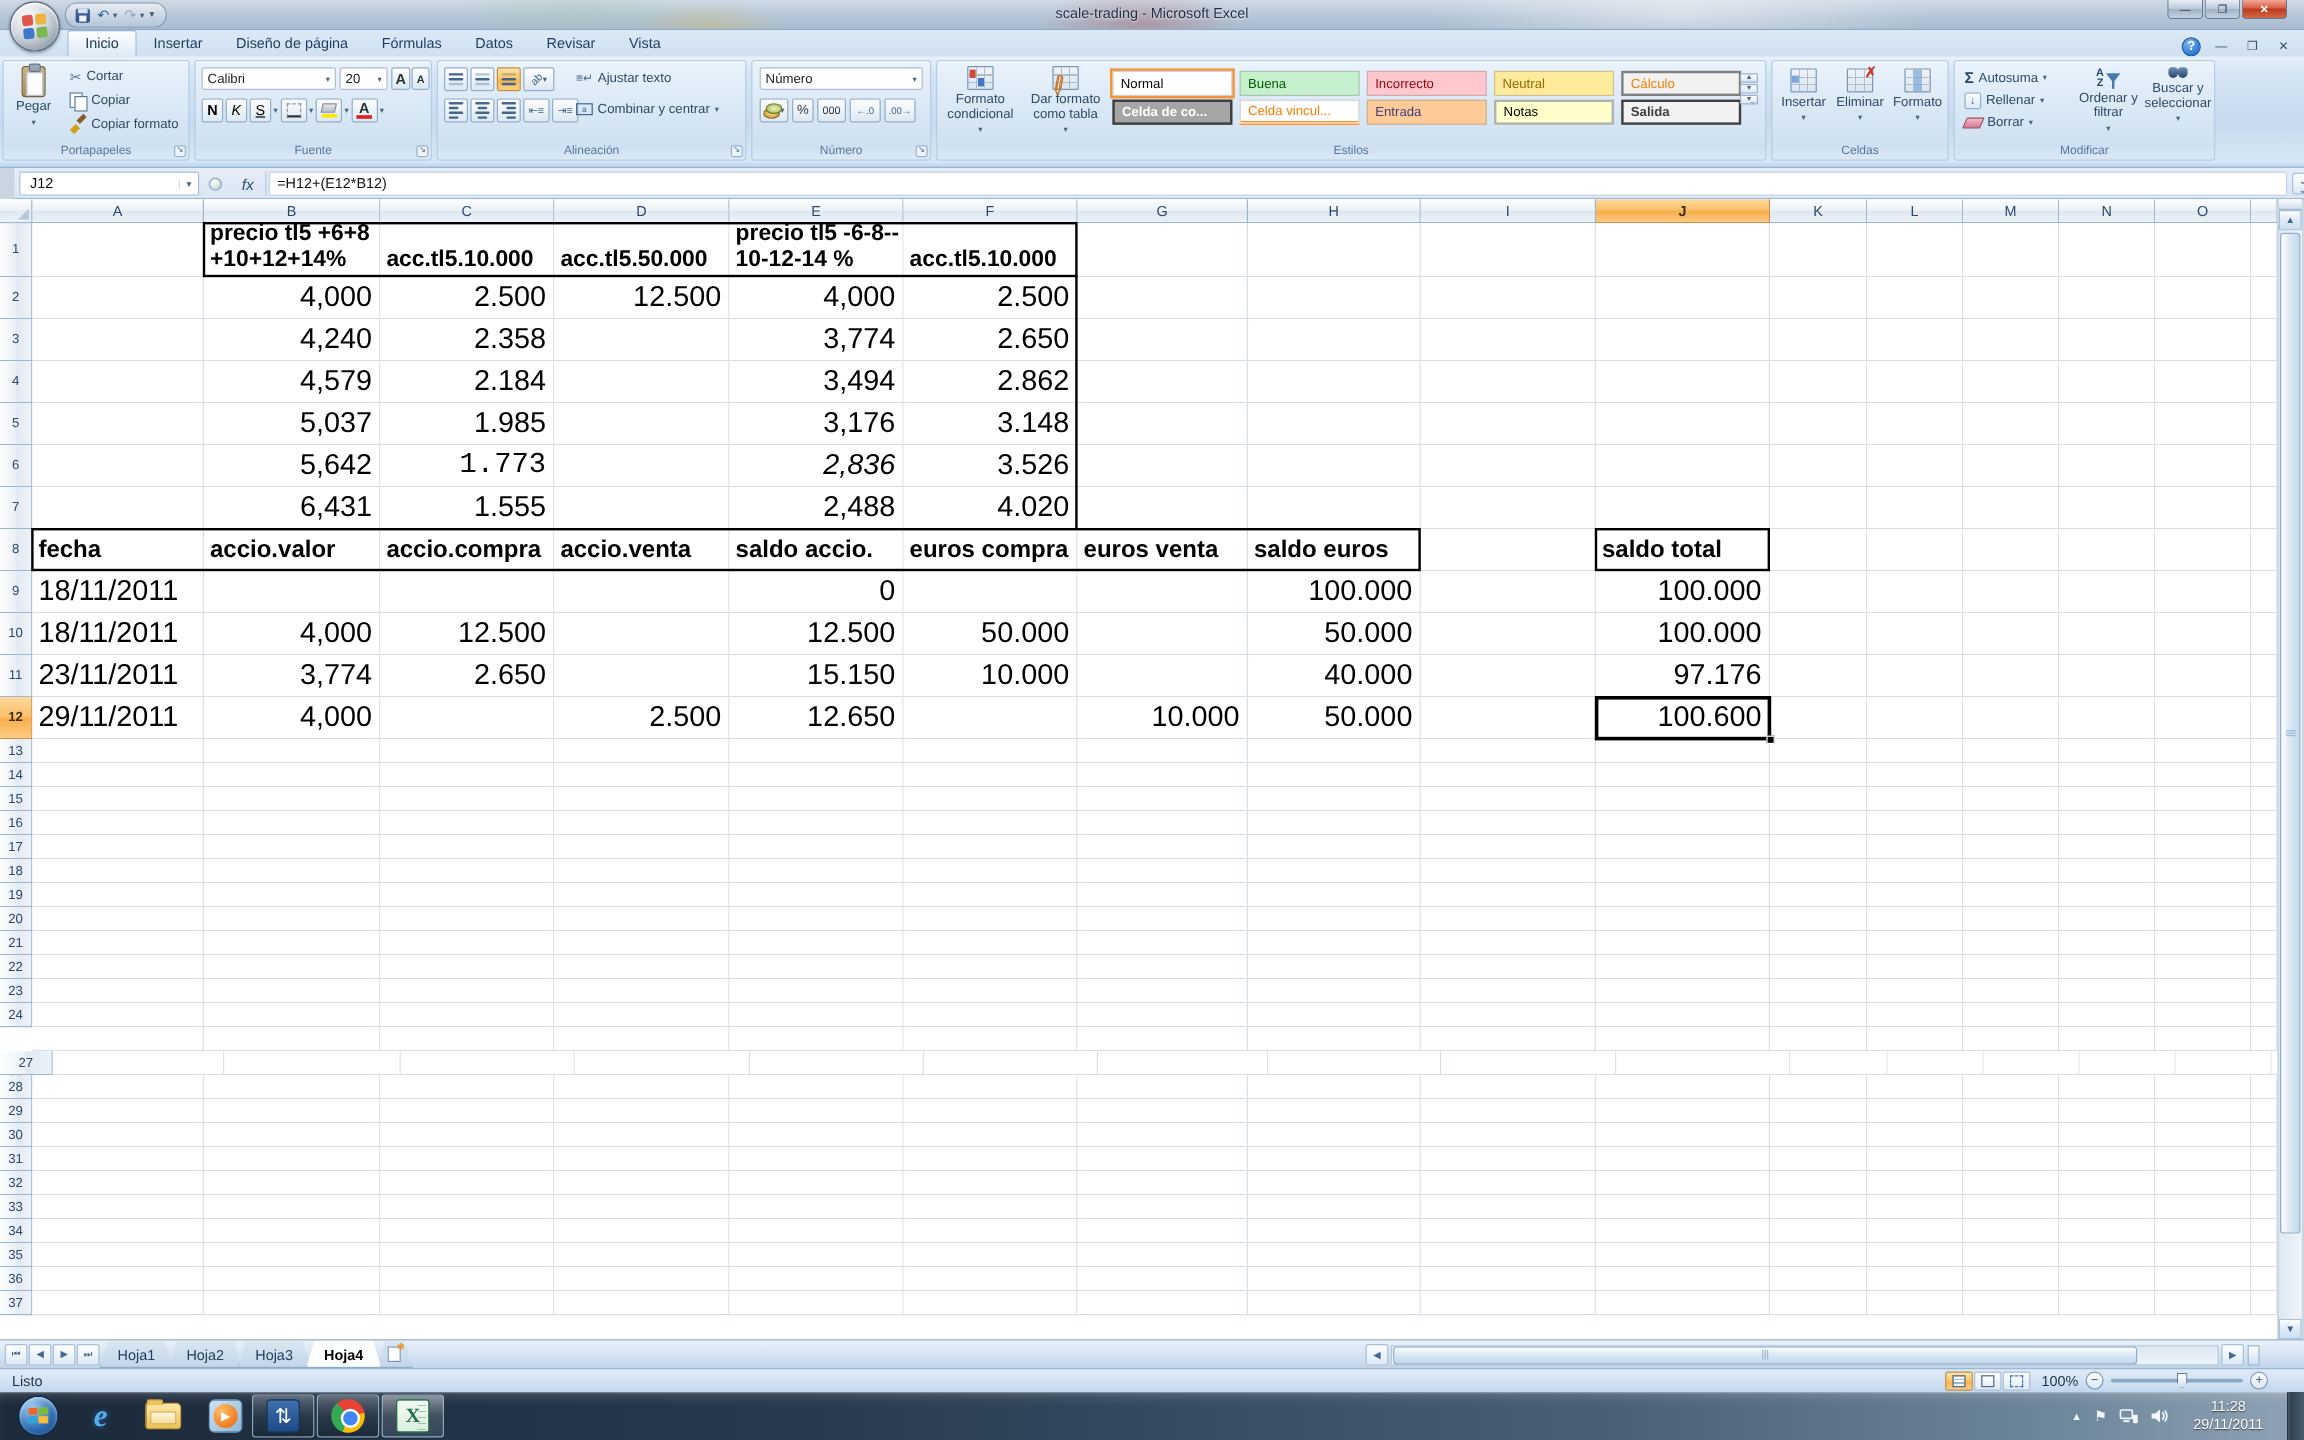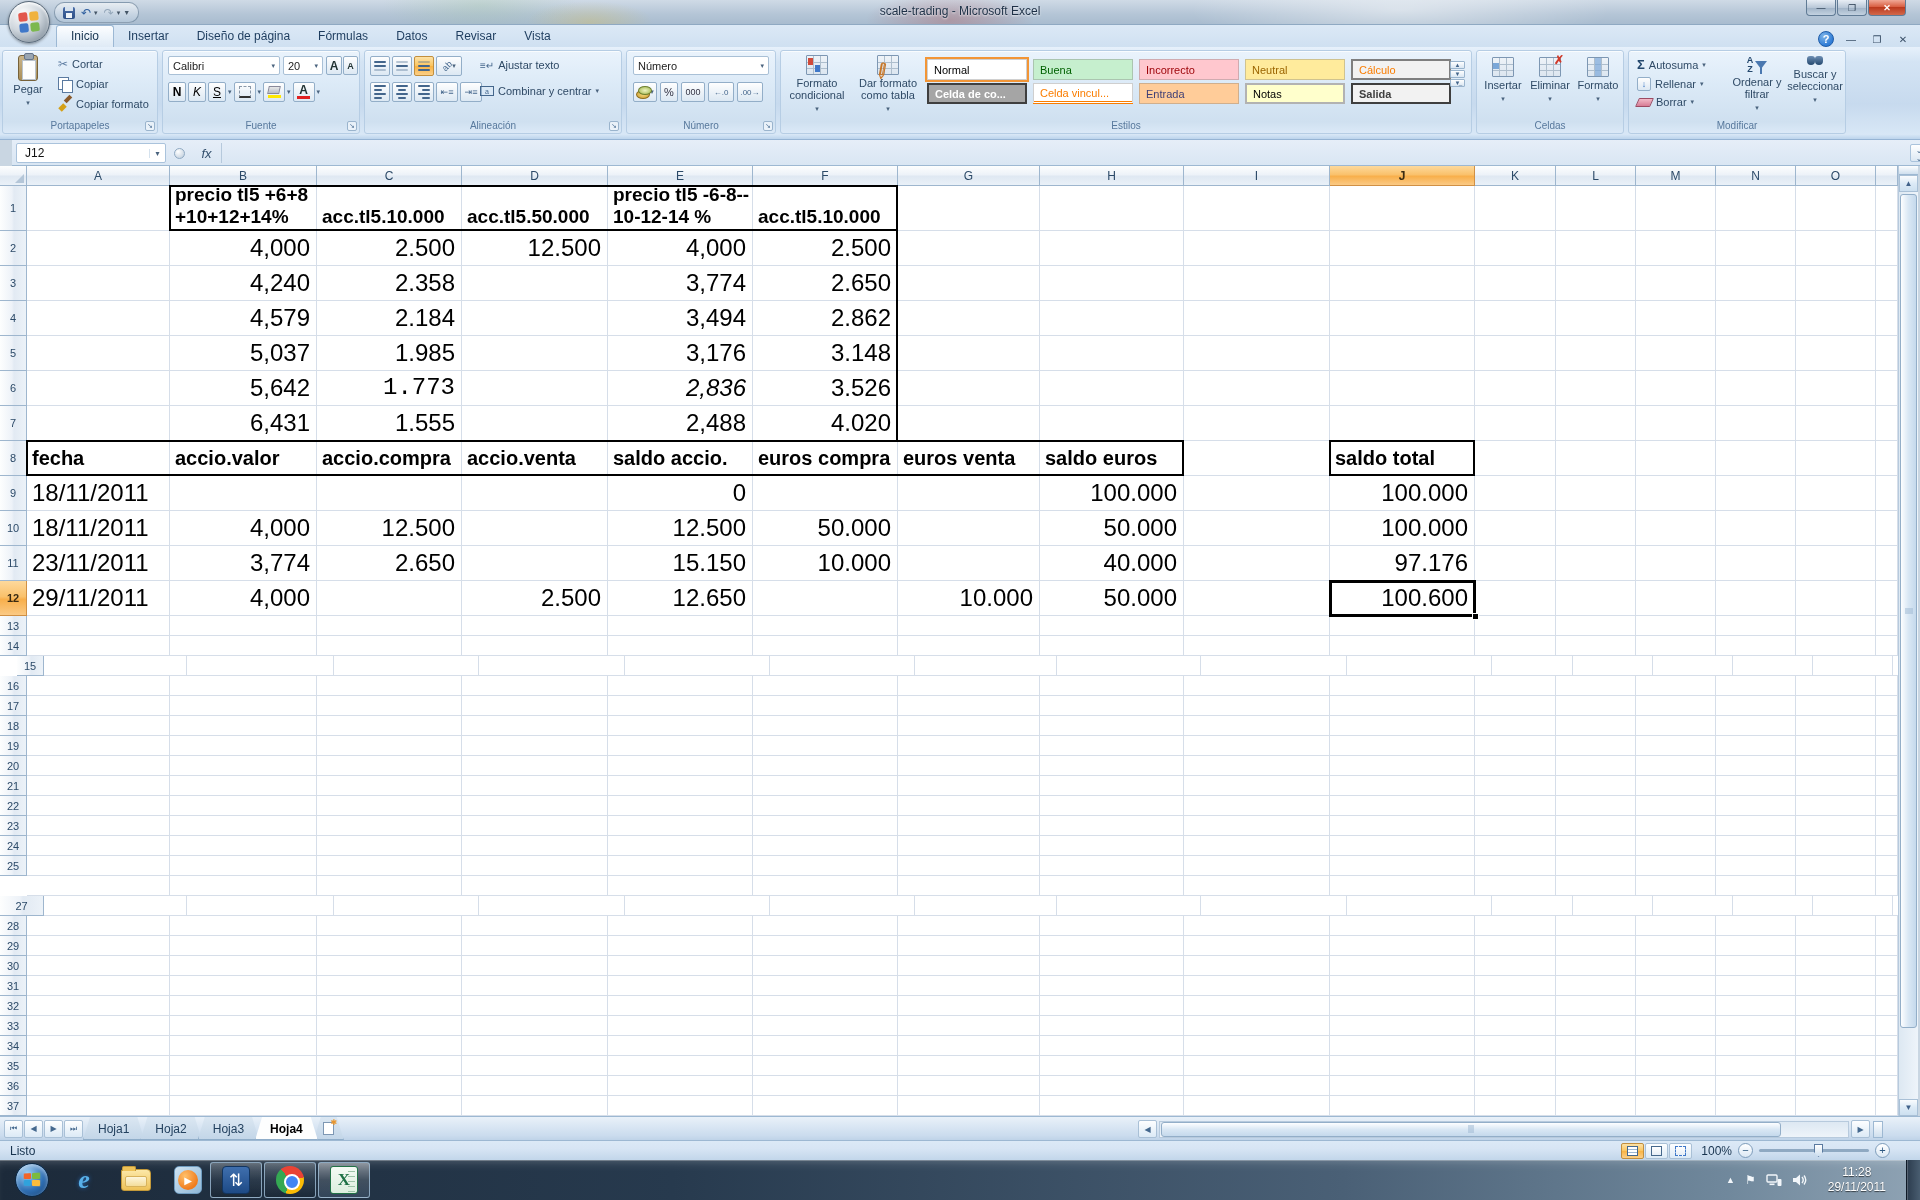--- a/index.html
+++ b/index.html
@@ -533,20 +533,23 @@
 
   <div class="fbar">
     <div class="namebox">
       <span class="nv">J12</span>
       <span class="na">▾</span>
     </div>
     <div class="fx-dot"></div>
     <div class="fxbtn">
         <span>fx</span>
       </div>
+    <div class="ffield">
+        <span>=H12+(E12*B12)</span>
+      </div>
     <div class="fexp">⌄<br>⌄</div>
   </div>
 
   <div class="sheet" id="sheet">
       <div class="chdr-row">
         <div class="corner" style="width: 27px;"></div>
         <div class="chdr" style="width: 143px;">A</div>
         <div class="chdr" style="width: 147px;">B</div>
         <div class="chdr" style="width: 145px;">C</div>
         <div class="chdr" style="width: 146px;">D</div>
@@ -825,21 +828,21 @@
         <div class="c" style="width: 146px;"></div>
         <div class="c" style="width: 145px;"></div>
         <div class="c" style="width: 81px;"></div>
         <div class="c" style="width: 80px;"></div>
         <div class="c" style="width: 80px;"></div>
         <div class="c" style="width: 80px;"></div>
         <div class="c" style="width: 80px;"></div>
         <div class="c" style="width: 22px;"></div>
       </div>
       <div class="grow" style="height: 20px;">
-        <div class="rhdr" style="width: 27px; margin-left: 17px;">15</div>
+        <div class="rhdr" style="width: 27px;">15</div>
         <div class="c" style="width: 143px;"></div>
         <div class="c" style="width: 147px;"></div>
         <div class="c" style="width: 145px;"></div>
         <div class="c" style="width: 146px;"></div>
         <div class="c" style="width: 145px;"></div>
         <div class="c" style="width: 145px;"></div>
         <div class="c" style="width: 142px;"></div>
         <div class="c" style="width: 144px;"></div>
         <div class="c" style="width: 146px;"></div>
         <div class="c" style="width: 145px;"></div>
@@ -997,39 +1000,20 @@
         <div class="c" style="width: 145px;"></div>
         <div class="c" style="width: 81px;"></div>
         <div class="c" style="width: 80px;"></div>
         <div class="c" style="width: 80px;"></div>
         <div class="c" style="width: 80px;"></div>
         <div class="c" style="width: 80px;"></div>
         <div class="c" style="width: 22px;"></div>
       </div>
       <div class="grow" style="height: 20px;">
         <div class="rhdr" style="width: 27px;">24</div>
-        <div class="c" style="width: 143px;"></div>
-        <div class="c" style="width: 147px;"></div>
-        <div class="c" style="width: 145px;"></div>
-        <div class="c" style="width: 146px;"></div>
-        <div class="c" style="width: 145px;"></div>
-        <div class="c" style="width: 145px;"></div>
-        <div class="c" style="width: 142px;"></div>
-        <div class="c" style="width: 144px;"></div>
-        <div class="c" style="width: 146px;"></div>
-        <div class="c" style="width: 145px;"></div>
-        <div class="c" style="width: 81px;"></div>
-        <div class="c" style="width: 80px;"></div>
-        <div class="c" style="width: 80px;"></div>
-        <div class="c" style="width: 80px;"></div>
-        <div class="c" style="width: 80px;"></div>
-        <div class="c" style="width: 22px;"></div>
-      </div>
-      <div class="grow" style="height: 20px;">
-        <div class="rhdr" style="width: 27px;">25</div>
         <div class="c" style="width: 143px;"></div>
         <div class="c" style="width: 147px;"></div>
         <div class="c" style="width: 145px;"></div>
         <div class="c" style="width: 146px;"></div>
         <div class="c" style="width: 145px;"></div>
         <div class="c" style="width: 145px;"></div>
         <div class="c" style="width: 142px;"></div>
         <div class="c" style="width: 144px;"></div>
         <div class="c" style="width: 146px;"></div>
         <div class="c" style="width: 145px;"></div>

